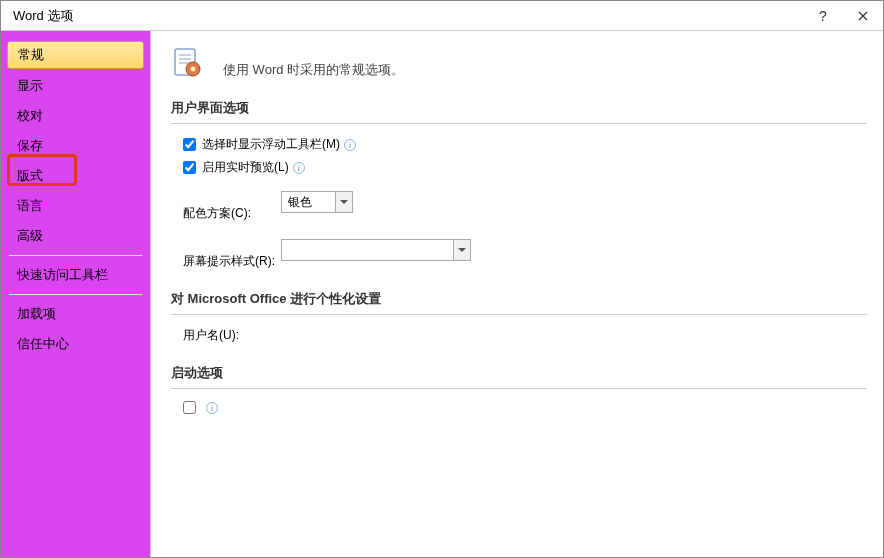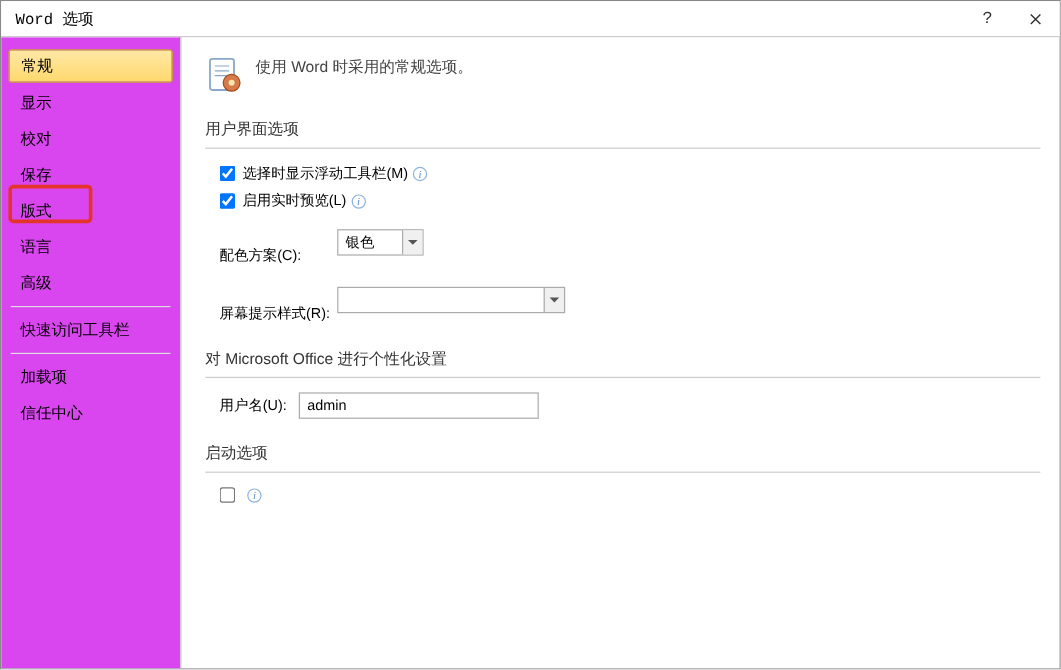--- a/index.html
+++ b/index.html
@@ -21,21 +21,20 @@
       flex-direction: column;
       position: relative;
     }
     .titlebar {
       height: 30px;
       display: flex;
       align-items: center;
       padding: 0 0 0 12px;
       border-bottom: 1px solid #ccc;
       background: #fff;
-      font-family: Liberation Mono, monospace;
     }
     .titlebar-title {
       flex: 1;
       font-size: 13px;
     }
     .titlebar-btn {
       width: 40px;
       height: 30px;
       display: flex;
       align-items: center;
@@ -84,37 +83,37 @@
       height: 32px;
       pointer-events: none;
     }
     .content {
       flex: 1;
       padding: 12px 16px 12px 20px;
       overflow-y: auto;
     }
     .content-header {
       display: flex;
-      align-items: flex-start;
-      gap: 10px;
+      align-items: flex-end;
+      gap: 20px;
       margin-bottom: 18px;
       padding-top: 4px;
     }
     .header-icon {
       width: 32px;
       height: 32px;
       flex-shrink: 0;
     }
     .header-text {
       font-size: 13px;
       color: #444;
     }
     .section-title {
       font-size: 13px;
-      font-weight: normal;
+      font-weight: bold;
       color: #333;
       margin-bottom: 4px;
       padding: 2px 0;
     }
     .section-rule {
       border: none;
       border-top: 1px solid #ccc;
       margin-bottom: 12px;
     }
     .section-body {
@@ -275,21 +274,20 @@
             <span class="select-arrow"></span>
           </div>
         </div>
       </div>
 
       <div class="section-title">对 Microsoft Office 进行个性化设置</div>
       <hr class="section-rule">
       <div class="section-body">
         <div class="form-row">
           <span class="form-label-narrow">用户名(U):</span>
-          <input class="text-input" value="admin" style="">
         </div>
       </div>
 
       <div class="section-title">启动选项</div>
       <hr class="section-rule">
       <div class="section-body">
         <div class="checkbox-row">
           <input type="checkbox" style="">
           <span class="info-icon">i</span>
         </div>

